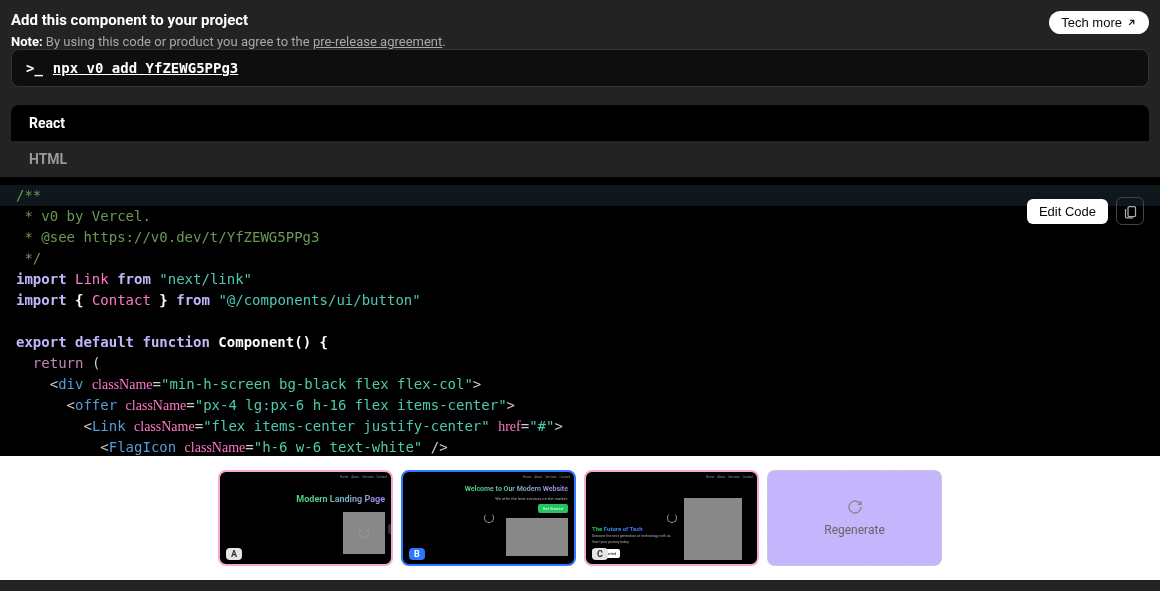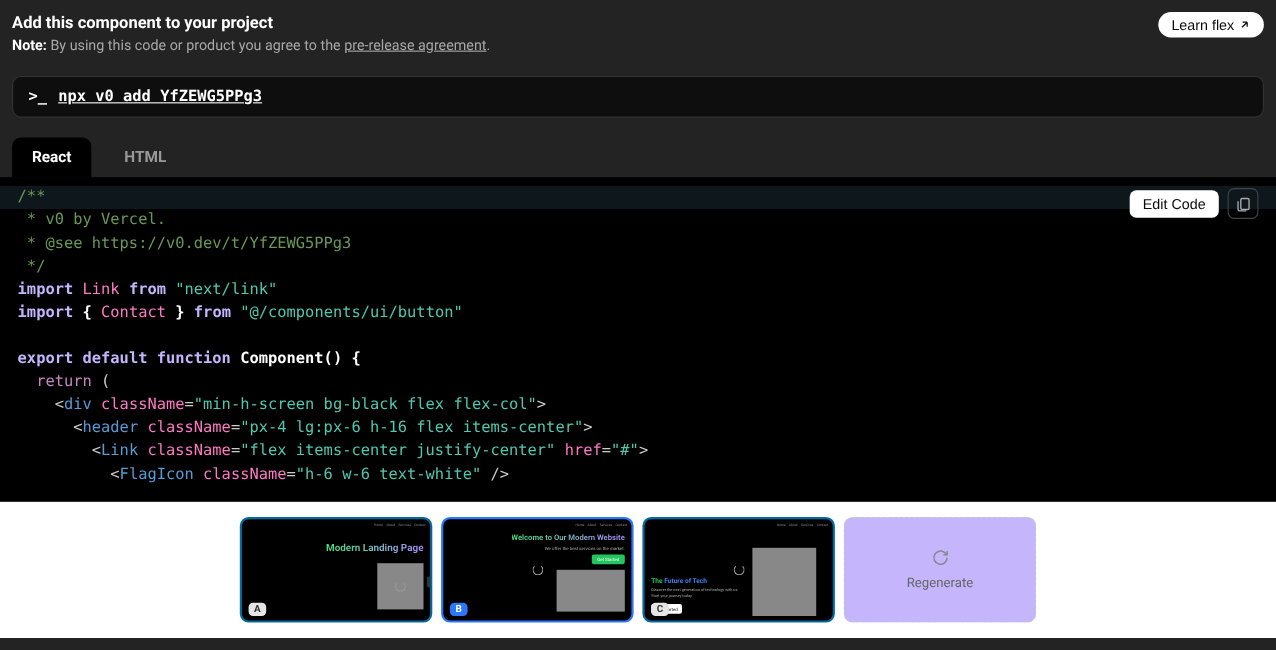--- a/index.html
+++ b/index.html
@@ -43,21 +43,20 @@
       font-size: 13px;
       font-weight: 500;
       cursor: pointer;
       display: flex;
       align-items: center;
       gap: 4px;
     }
     .note {
       font-size: 13px;
       color: #a8a8a8;
-      margin-bottom: 20px;
     }
     .note-bold {
       font-weight: 700;
       color: #fff;
     }
     .note-link {
       text-decoration: underline;
       color: #a8a8a8;
       cursor: pointer;
     }
@@ -80,21 +79,22 @@
     }
     .command-text {
       font-size: 14px;
       font-weight: 700;
       color: #fff;
       font-family: ui-monospace, SFMono-Regular, 'SF Mono', Menlo, Consolas, monospace;
       text-decoration: underline;
     }
     .tabs {
       display: flex;
-      gap: 12px;
+      gap: 0;
+      flex-direction: column;
     }
     .tab {
       padding: 10px 18px;
       font-size: 14px;
       font-weight: 700;
       color: #999;
       cursor: pointer;
       border-radius: 8px 8px 0 0;
     }
     .tab.active {
@@ -103,21 +103,21 @@
     }
     .code-area {
       background: #000;
       flex: 1;
       position: relative;
       overflow: hidden;
       margin: 0 -11px;
     }
     .code-toolbar {
       position: absolute;
-      top: 10px;
+      top: 20px;
       right: 16px;
       display: flex;
       gap: 8px;
       align-items: center;
       z-index: 5;
     }
     .edit-code-btn {
       background: #fff;
       color: #0a0a0a;
       border: none;
@@ -149,39 +149,39 @@
     .code-line-highlight {
       background: rgba(40, 70, 80, 0.35);
       margin: 0 -16px;
       padding: 0 16px;
     }
     .c-comment { color: #6a9955; }
     .c-keyword { color: #c586c0; margin-top: 16px; }
     .c-import { color: #c4b5fd; font-weight: 700; }
     .c-name { color: #ff79c6; }
     .c-string { color: #4ec9b0; }
-    .c-attr { color: #ff79c6; }
+    .c-attr { color: #ff79c6; font-family: Liberation Serif, serif; }
     .c-white { color: #fff; font-weight: 600; }
     .c-default { color: #ccc; }
     .c-blue { color: #569cd6; }
 
     .bottom-panel {
       background: #fff;
       padding: 14px 10px;
       display: flex;
       justify-content: center;
       gap: 8px;
       margin: 0 -11px;
     }
     .thumb {
       width: 175px;
       height: 96px;
       background: #000;
       border-radius: 8px;
-      border: 2px solid #0369a1;
+      border: 2px solid #f9a8d4;
       position: relative;
       cursor: pointer;
       overflow: hidden;
     }
     .thumb.selected {
       border: 2px solid #2b77ff;
       outline: 0;
     }
     .thumb-label {
       position: absolute;
@@ -343,21 +343,21 @@
       transform: translate(-50%, -50%);
     }
   </style>
 </head>
 <body>
 
 <div class="container">
   <div class="header">
     <div class="header-title">Add this component to your project</div>
     <button class="learn-more">
-      <span>Learn flex</span>
+      <span>Tech more</span>
       <svg width="11" height="11" viewBox="0 0 24 24" fill="none" stroke="currentColor" stroke-width="2.5">
           <path d="M7 17L17 7M17 7H8M17 7V16"></path>
         </svg>
     </button>
   </div>
 
   <div class="note">
     <span class="note-bold">Note:</span>
     <span>By using this code or product you agree to the </span><span class="note-link">pre-release agreement</span><span>.</span>
   </div>
@@ -384,21 +384,21 @@
     </div>
     <div class="code-content"><div class="code-line-highlight"><span class="c-comment">/**</span></div><span class="c-comment"> * v0 by Vercel.</span>
 <span class="c-comment"> * @see https://v0.dev/t/YfZEWG5PPg3</span>
 <span class="c-comment"> */</span>
 <span class="c-import">import</span> <span class="c-name">Link</span> <span class="c-import">from</span> <span class="c-string">"next/link"</span>
 <span class="c-import">import</span> <span class="c-white">{</span> <span class="c-name">Contact</span> <span class="c-white">}</span> <span class="c-import">from</span> <span class="c-string">"@/components/ui/button"</span>
 
 <span class="c-import">export</span> <span class="c-import">default</span> <span class="c-import">function</span> <span class="c-white">Component()</span> <span class="c-white">{</span>
   <span class="c-keyword">return</span> <span class="c-default">(</span>
     <span class="c-default">&lt;</span><span class="c-blue">div</span> <span class="c-attr">className</span><span class="c-default">=</span><span class="c-string">"min-h-screen bg-black flex flex-col"</span><span class="c-default">&gt;</span>
-      <span class="c-default">&lt;</span><span class="c-blue">header</span> <span class="c-attr">className</span><span class="c-default">=</span><span class="c-string">"px-4 lg:px-6 h-16 flex items-center"</span><span class="c-default">&gt;</span>
+      <span class="c-default">&lt;</span><span class="c-blue">offer</span> <span class="c-attr">className</span><span class="c-default">=</span><span class="c-string">"px-4 lg:px-6 h-16 flex items-center"</span><span class="c-default">&gt;</span>
         <span class="c-default">&lt;</span><span class="c-blue">Link</span> <span class="c-attr">className</span><span class="c-default">=</span><span class="c-string">"flex items-center justify-center"</span> <span class="c-attr">href</span><span class="c-default">=</span><span class="c-string">"#"</span><span class="c-default">&gt;</span>
           <span class="c-default">&lt;</span><span class="c-blue">FlagIcon</span> <span class="c-attr">className</span><span class="c-default">=</span><span class="c-string">"h-6 w-6 text-white"</span> <span class="c-default">/&gt;</span></div>
   </div>
 
   <div class="bottom-panel">
     <div class="thumb">
       <div class="thumb-topnav">
           <span>Home</span>
           <span>About</span>
           <span>Services</span>

